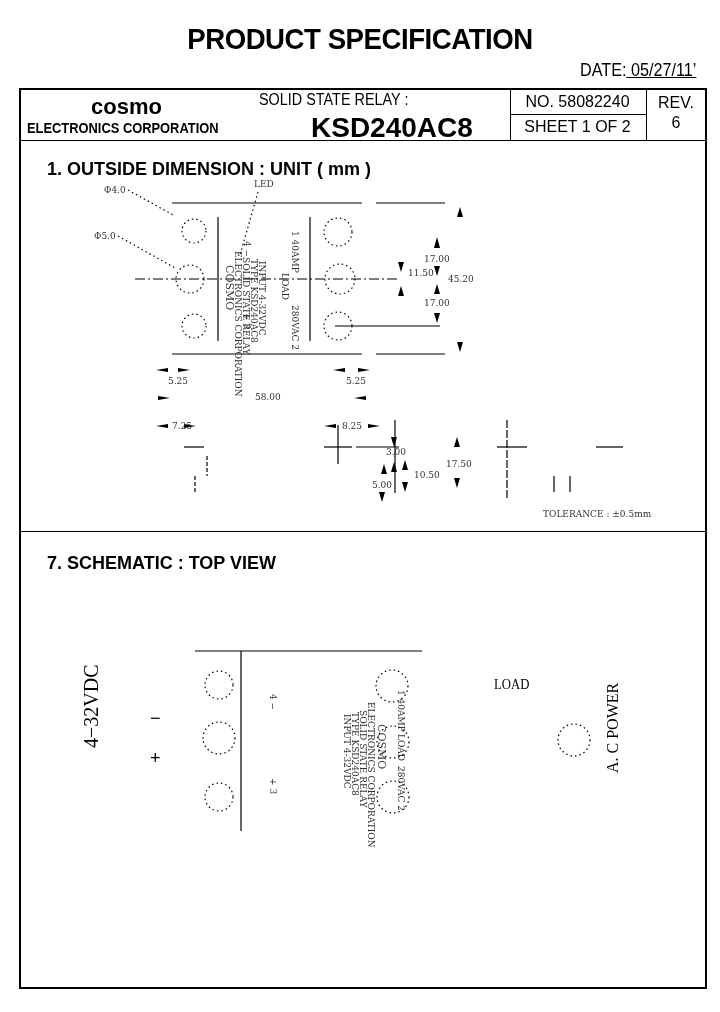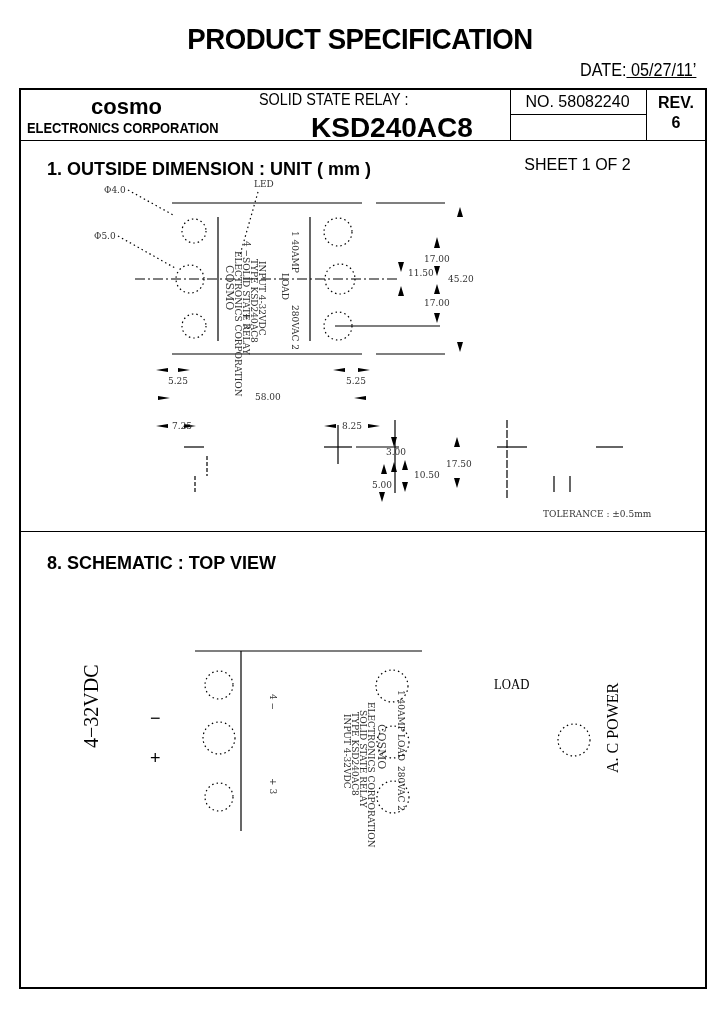--- a/index.html
+++ b/index.html
@@ -8,21 +8,21 @@
   .date { position:absolute; right:24px; top:60px; font-size:18px; transform:scaleX(0.9); transform-origin:right; }
   .date .val { text-decoration:underline; }
   .frame { position:absolute; left:19px; top:88px; width:684px; height:897px; border:2px solid #000; }
   .hdr { position:absolute; left:0; top:0; width:684px; height:50px; border-bottom:1.5px solid #000; }
   .co-name { position:absolute; left:70px; top:4px; font-size:22px; font-weight:bold; }
   .co-sub { position:absolute; left:6px; top:30px; font-size:14px; font-weight:bold; transform:scaleX(0.92); transform-origin:left; white-space:nowrap; }
   .ssr { position:absolute; left:238px; top:1px; font-size:16px; transform:scaleX(0.9); transform-origin:left; white-space:nowrap; }
   .model { position:absolute; left:290px; top:22px; font-size:28px; font-weight:bold; }
   .vline { position:absolute; top:0; height:50px; border-left:1.5px solid #000; }
   .cellrow { position:absolute; left:489px; width:135px; height:24px; font-size:16px; text-align:center; line-height:24px; transform-origin:center; }
-  .rev { position:absolute; left:626px; width:58px; text-align:center; font-size:16px;font-weight:bold; }
+  .rev { position:absolute; left:626px; width:58px; text-align:center; font-size:16px; }
   .sep { position:absolute; left:0; width:684px; border-top:1.5px solid #000; }
   .sec-title { position:absolute; left:26px; font-size:18px;font-weight:bold; }
   svg { position:absolute; left:0; top:0; }
   .tiny { font-family:"DejaVu Serif", serif; font-size:9px; fill:#333; }
   .serif { font-family:"Liberation Serif", serif; }
 </style>
 </head>
 <body>
 
 <div class="title">PRODUCT SPECIFICATION</div>
@@ -33,28 +33,28 @@
 <div class="frame">
   <div class="hdr">
     <div class="co-name">cosmo</div>
     <div class="co-sub">ELECTRONICS CORPORATION</div>
     <div class="ssr">SOLID STATE RELAY :</div>
     <div class="model">KSD240AC8</div>
     <div class="vline" style="left:489px"></div>
     <div class="vline" style="left:625px"></div>
     <div class="cellrow" style="top:0px;">NO. 58082240</div>
     <div style="position:absolute;left:489px;top:24px;width:136px;border-top:1.5px solid #000"></div>
-    <div class="cellrow" style="top:25px;margin-top:38px;">SHEET 1 OF 2</div>
+    <div class="cellrow" style="top:25px;">SHEET 1 OF 2</div>
     <div class="rev" style="top:4px">REV.</div>
     <div class="rev" style="top:24px">6</div>
   </div>
 
   <div class="sec-title" style="top:69px">1. OUTSIDE DIMENSION : UNIT ( mm )</div>
   <div class="sep" style="top:441px"></div>
-  <div class="sec-title" style="top:463px">8. SCHEMATIC : TOP VIEW</div>
+  <div class="sec-title" style="top:463px">7. SCHEMATIC : TOP VIEW</div>
 </div>
 
 <svg width="720" height="1012">
   <g stroke="#000" fill="none" stroke-width="1.2">
 
     <line x1="172" y1="203" x2="362" y2="203"></line>
       <line x1="376" y1="203" x2="445" y2="203"></line>
     <line x1="172" y1="354" x2="362" y2="354"></line>
       <line x1="376" y1="354" x2="445" y2="354"></line>
 

